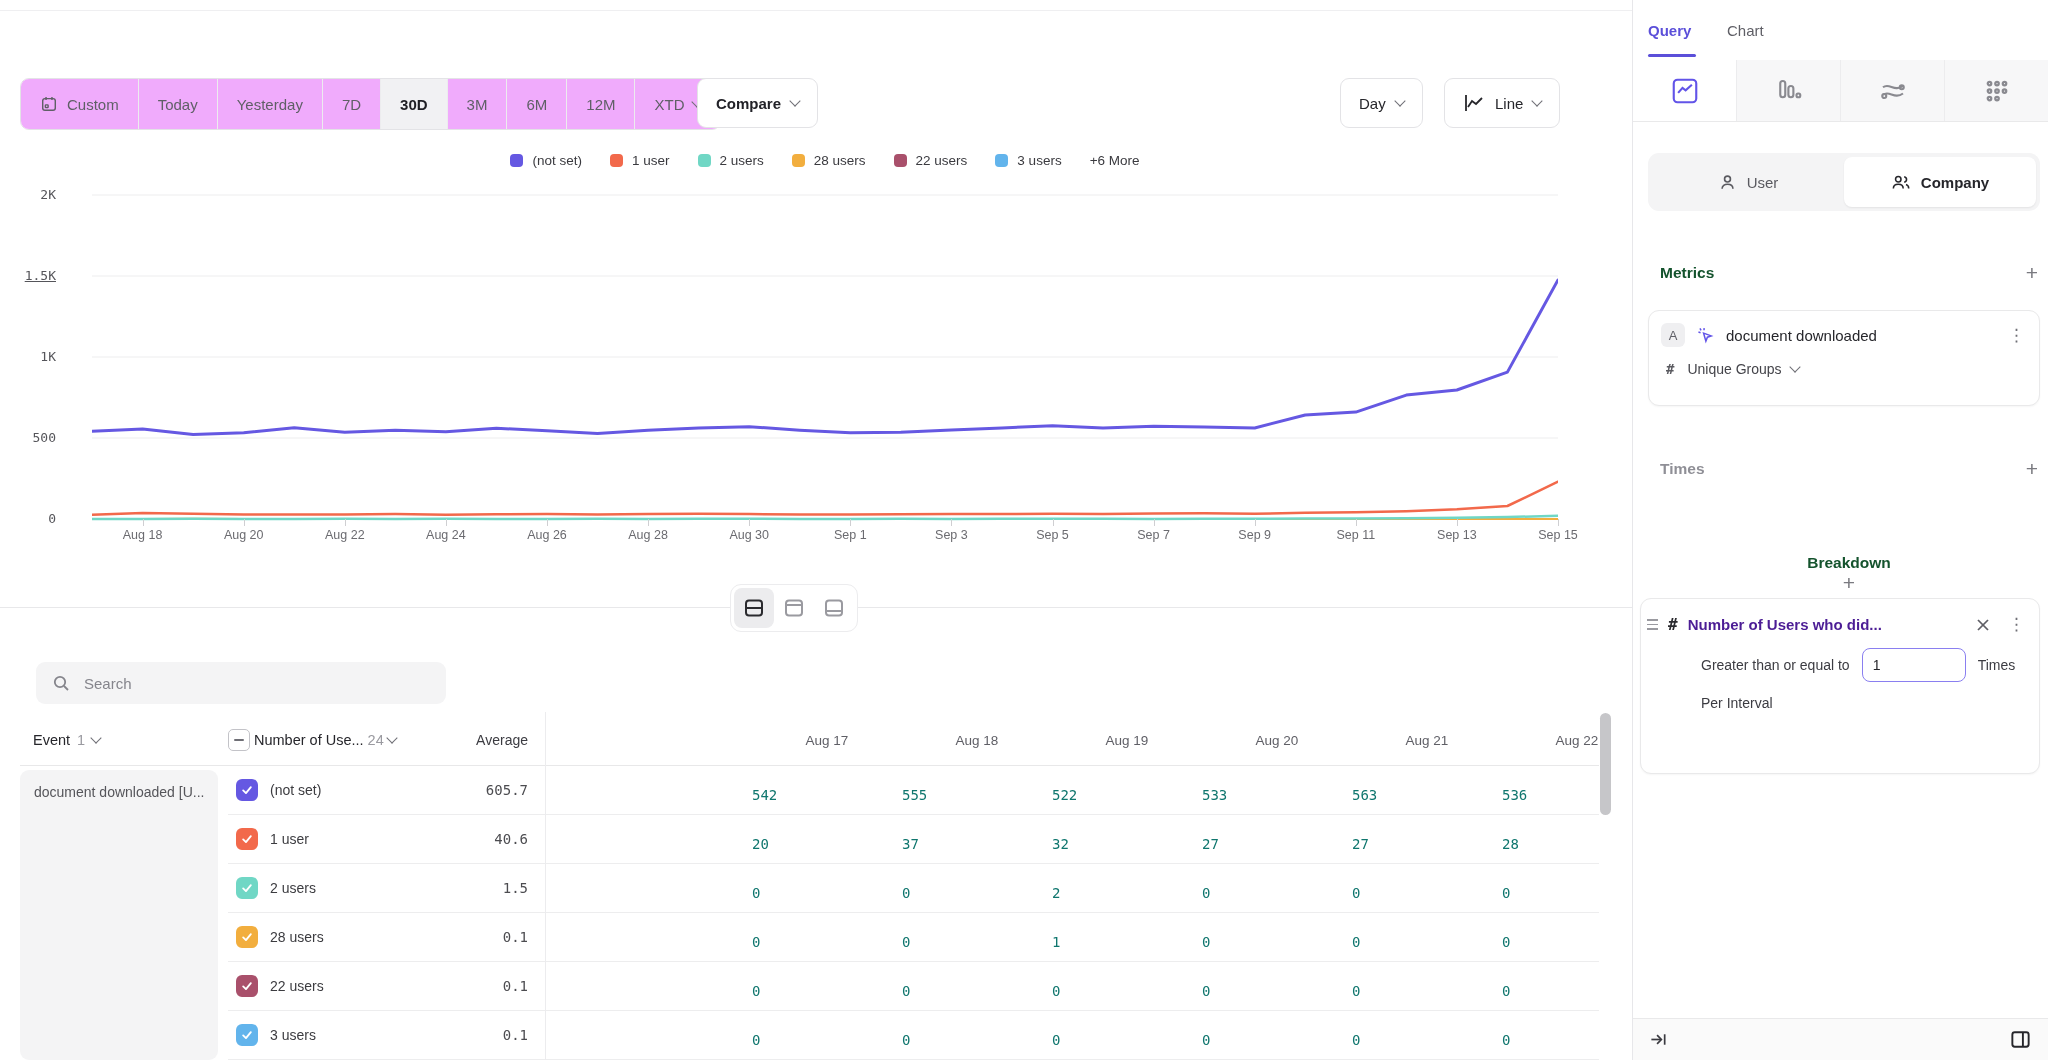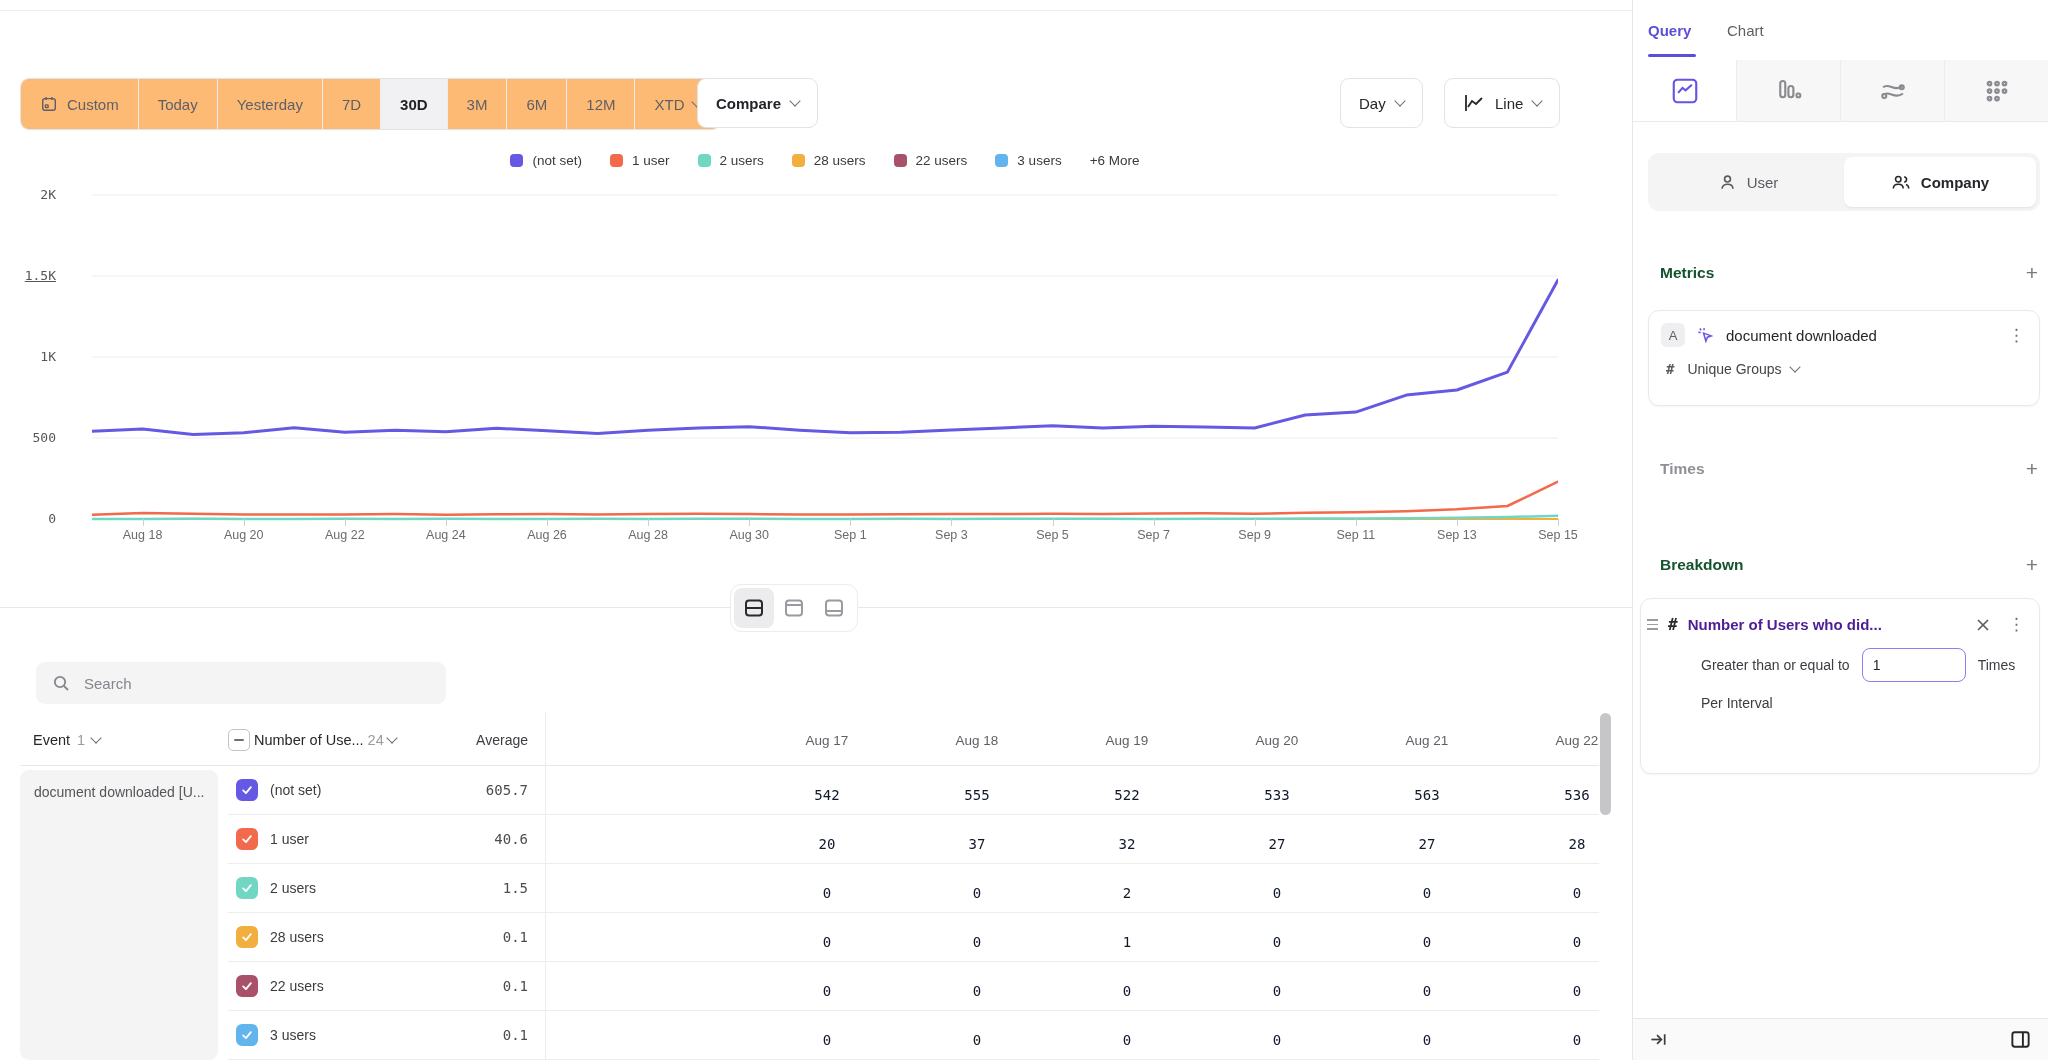--- a/index.html
+++ b/index.html
@@ -6,21 +6,21 @@
   .screen{position:relative;width:2048px;height:1060px;background:#fff;overflow:hidden;
           font-family:"Liberation Sans",sans-serif;color:#2a2a2e;}
   .mono{font-family:"DejaVu Sans Mono",monospace;}
   .abs{position:absolute;}
   .hairline-top{left:0;top:10px;width:2048px;height:1px;background:#efeff1;}
 
   
   .range-group{left:20px;top:78px;height:50px;display:flex;align-items:stretch;
     border:1px solid #e3e3e6;border-radius:9px;background:#fff;overflow:hidden;}
   .range-btn{display:flex;align-items:center;gap:9px;padding:0 19px;font-size:15px;color:#5f5f66;
-    border-right:1px solid #ececee;cursor:pointer;white-space:nowrap;background:#fdba74;}
+    border-right:1px solid #ececee;cursor:pointer;white-space:nowrap;background:#f0abfc;}
   .range-btn:last-child{border-right:none;}
   .range-btn.active{background:#f1f1f3;color:#1f1f24;font-weight:bold;}
   .pill-btn{height:50px;display:flex;align-items:center;gap:10px;padding:0 18px;
     border:1px solid #e3e3e6;border-radius:9px;background:#fff;font-size:15px;color:#26262b;box-sizing:border-box;}
   .chev{width:7px;height:7px;border-right:1.7px solid #6f6f76;border-bottom:1.7px solid #6f6f76;
     transform:rotate(45deg);margin-top:-4px;flex:0 0 auto;}
   .icon{display:inline-flex;align-items:center;justify-content:center;}
 
   
   .legend{left:92px;top:153px;width:1466px;display:flex;justify-content:center;gap:28px;align-items:center;}
@@ -54,21 +54,21 @@
   .date-h{text-align:center;font-size:13.5px;color:#5f5f66;}
   .metric-h{display:flex;align-items:center;gap:4px;font-size:14.5px;color:#26262b;justify-content:center;}
   .metric-h .count{color:#9a9aa0;}
   .avg-h{margin-left:auto;font-size:14px;color:#3c3c42;}
   .header-sep{left:20px;top:765px;width:1579px;height:1px;background:#e8e8e9;}
   .rows-wrap{left:228px;top:766px;width:1371px;overflow:hidden;}
   .t-row{height:48px;border-bottom:1px solid #ededee;}
   .row-main{display:flex;align-items:center;gap:12px;padding-left:8px;}
   .row-label{font-size:14px;color:#3c3c40;}
   .row-avg{margin-left:auto;font-size:14px;color:#4c4c50;}
-  .cellv{text-align:center;font-size:14px;color:#0f172a;margin-top:10px;}
+  .cellv{text-align:left;font-size:14px;color:#0f766e;margin-top:10px;}
   .cbox{width:22px;height:22px;border-radius:6px;display:flex;align-items:center;justify-content:center;flex:0 0 auto;cursor:pointer;}
   .cbox svg{display:block;}
   .cbox-ind{width:20px;height:20px;border:1.5px solid #c3c3c8;border-radius:5px;background:#fff;
     display:flex;align-items:center;justify-content:center;cursor:pointer;flex:0 0 auto;}
   .cbox-ind .minus{width:10px;height:2px;background:#6f6f76;border-radius:1px;}
   .event-cell{left:20px;top:770px;width:198px;height:290px;background:#f4f4f5;border-radius:9px;
     padding:14px 14px 0 14px;box-sizing:border-box;font-size:14px;color:#55555a;white-space:nowrap;overflow:hidden;cursor:pointer;}
   .col-divider{left:545px;top:712px;width:1px;height:348px;background:#ececee;}
   .vscroll{left:1600px;top:713px;width:11px;height:102px;background:#c6c6c9;border-radius:6px;cursor:pointer;}
 
@@ -505,21 +505,21 @@
         <span class="chev"></span>
       </span>
     </div>
   </div>
 
   <div class="abs" style="left:1660px;top:458px;width:378px;display:flex;justify-content:space-between;align-items:center;">
     <span class="sec-title dim">Times</span>
     <span class="plus">+</span>
   </div>
 
-  <div class="abs" style="left:1660px;top:554px;width:378px;display:flex;justify-content:space-between;align-items:center;">
+  <div class="abs" style="left:1660px;top:554px;width:378px;display:flex;justify-content:space-between;align-items:center;flex-direction:column;">
     <span class="sec-title">Breakdown</span>
     <span class="plus">+</span>
   </div>
 
   <div class="card" style="left:1640px;top:598px;height:176px;width:400px;">
     <div style="display:flex;align-items:center;gap:10px;padding:16px 14px 0 6px;">
       <span class="drag-handle">
           <span></span>
           <span></span>
           <span></span>

